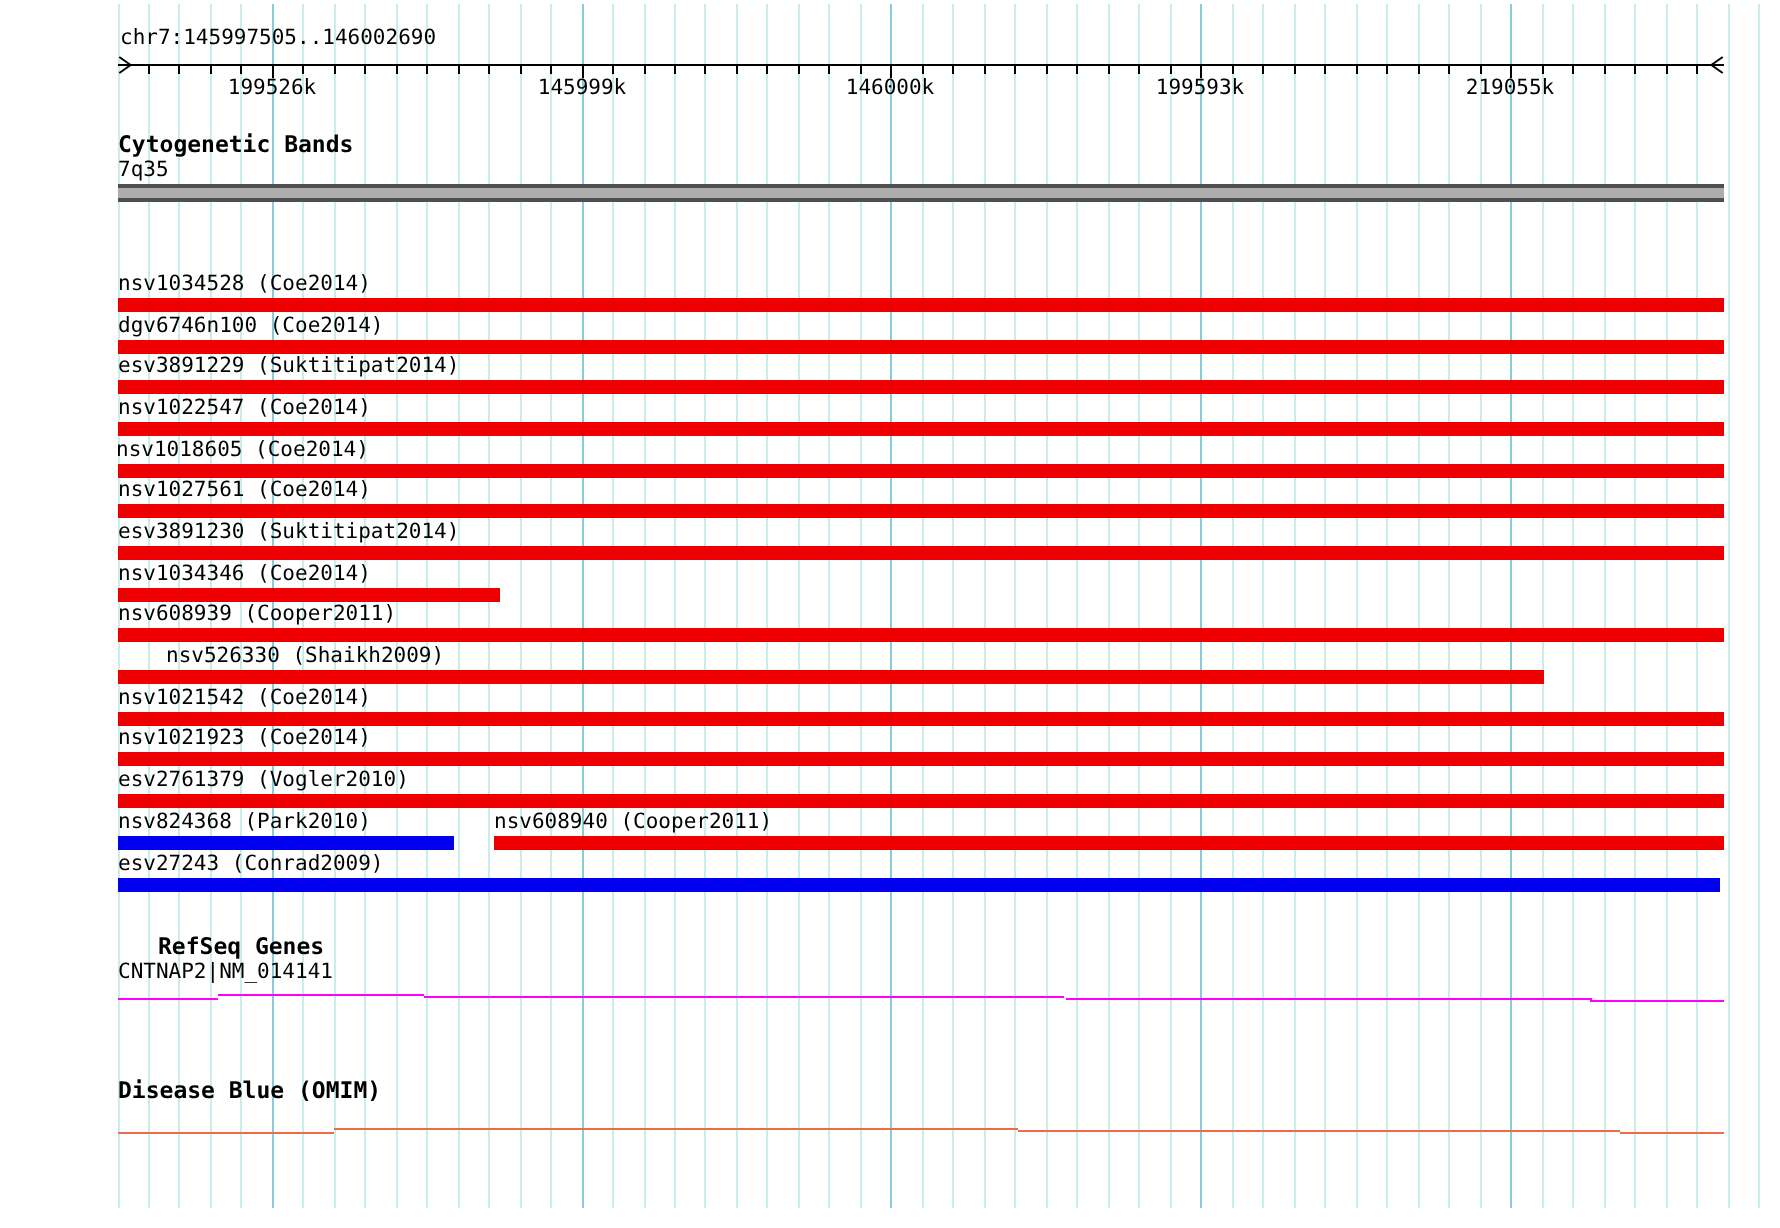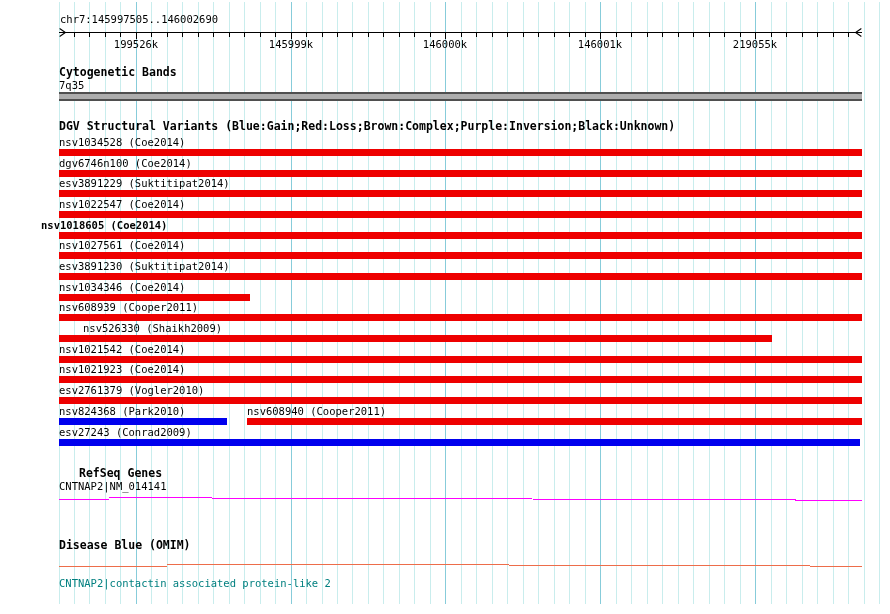--- a/index.html
+++ b/index.html
@@ -134,39 +134,38 @@
       <div class="tick" style="left: 755px; top: 33px; height: 6px;"></div>
       <div class="tick" style="left: 771px; top: 33px; height: 4px;"></div>
       <div class="tick" style="left: 786px; top: 33px; height: 4px;"></div>
       <div class="tick" style="left: 802px; top: 33px; height: 4px;"></div>
       <div class="tick" style="left: 817px; top: 33px; height: 4px;"></div>
       <div class="tick" style="left: 833px; top: 33px; height: 4px;"></div>
       <div class="tick" style="left: 848px; top: 33px; height: 4px;"></div>
       <div class="tick-label" style="left: 136px; top: 38px;">199526k</div>
       <div class="tick-label" style="left: 291px; top: 38px;">145999k</div>
       <div class="tick-label" style="left: 445px; top: 38px;">146000k</div>
-      <div class="tick-label" style="left: 600px; top: 38px;">146001k</div>
+      <div class="tick-label" style="left: 600px; top: 38px;">199593k</div>
       <div class="tick-label" style="left: 755px; top: 38px;">219055k</div>
     </div>
 
   <div class="hdr" style="left:59px;top:66px;">Cytogenetic Bands</div>
   <div class="txt" style="left:59px;top:79px;">7q35</div>
   <div class="band" style="left:59px;top:92px;width:803px;height:9px;"></div>
 
-  <div class="hdr" style="left:59px;top:120px;">DGV Structural Variants (Blue:Gain;Red:Loss;Brown:Complex;Purple:Inversion;Black:Unknown)</div>
   <div id="variant-layer">
       <div class="txt" style="left: 59px; top: 136px;">nsv1034528 (Coe2014)</div>
       <div class="feature-bar" style="left: 59px; top: 149px; width: 803px; background: rgb(238, 0, 0);"></div>
       <div class="txt" style="left: 59px; top: 157px;">dgv6746n100 (Coe2014)</div>
       <div class="feature-bar" style="left: 59px; top: 170px; width: 803px; background: rgb(238, 0, 0);"></div>
       <div class="txt" style="left: 59px; top: 177px;">esv3891229 (Suktitipat2014)</div>
       <div class="feature-bar" style="left: 59px; top: 190px; width: 803px; background: rgb(238, 0, 0);"></div>
       <div class="txt" style="left: 59px; top: 198px;">nsv1022547 (Coe2014)</div>
       <div class="feature-bar" style="left: 59px; top: 211px; width: 803px; background: rgb(238, 0, 0);"></div>
-      <div class="txt" style="left: 41px; top: 219px; font-weight: bold;">nsv1018605 (Coe2014)</div>
+      <div class="txt" style="left: 58px; top: 219px;">nsv1018605 (Coe2014)</div>
       <div class="feature-bar" style="left: 59px; top: 232px; width: 803px; background: rgb(238, 0, 0);"></div>
       <div class="txt" style="left: 59px; top: 239px;">nsv1027561 (Coe2014)</div>
       <div class="feature-bar" style="left: 59px; top: 252px; width: 803px; background: rgb(238, 0, 0);"></div>
       <div class="txt" style="left: 59px; top: 260px;">esv3891230 (Suktitipat2014)</div>
       <div class="feature-bar" style="left: 59px; top: 273px; width: 803px; background: rgb(238, 0, 0);"></div>
       <div class="txt" style="left: 59px; top: 281px;">nsv1034346 (Coe2014)</div>
       <div class="feature-bar" style="left: 59px; top: 294px; width: 191px; background: rgb(238, 0, 0);"></div>
       <div class="txt" style="left: 59px; top: 301px;">nsv608939 (Cooper2011)</div>
       <div class="feature-bar" style="left: 59px; top: 314px; width: 803px; background: rgb(238, 0, 0);"></div>
       <div class="txt" style="left: 59px; top: 322px; margin-left: 24px;">nsv526330 (Shaikh2009)</div>
@@ -198,14 +197,13 @@
 
   <div class="hdr" style="left:59px;top:539px;">Disease Blue (OMIM)</div>
   <div id="omim-line-layer">
       <div class="gene-seg" style="left: 59px; top: 566px; width: 108px; background: rgb(237, 109, 74);"></div>
       <div class="gene-seg" style="left: 167px; top: 564px; width: 141px; background: rgb(237, 109, 74);"></div>
       <div class="gene-seg" style="left: 308px; top: 564px; width: 201px; background: rgb(237, 109, 74);"></div>
       <div class="gene-seg" style="left: 509px; top: 565px; width: 104px; background: rgb(237, 109, 74);"></div>
       <div class="gene-seg" style="left: 613px; top: 565px; width: 197px; background: rgb(237, 109, 74);"></div>
       <div class="gene-seg" style="left: 810px; top: 566px; width: 52px; background: rgb(237, 109, 74);"></div>
     </div>
-  <div class="txt" style="left:59px;top:577px;color:#007f7f;">CNTNAP2|contactin associated protein-like 2</div>
 </div>
 
 </body></html>

